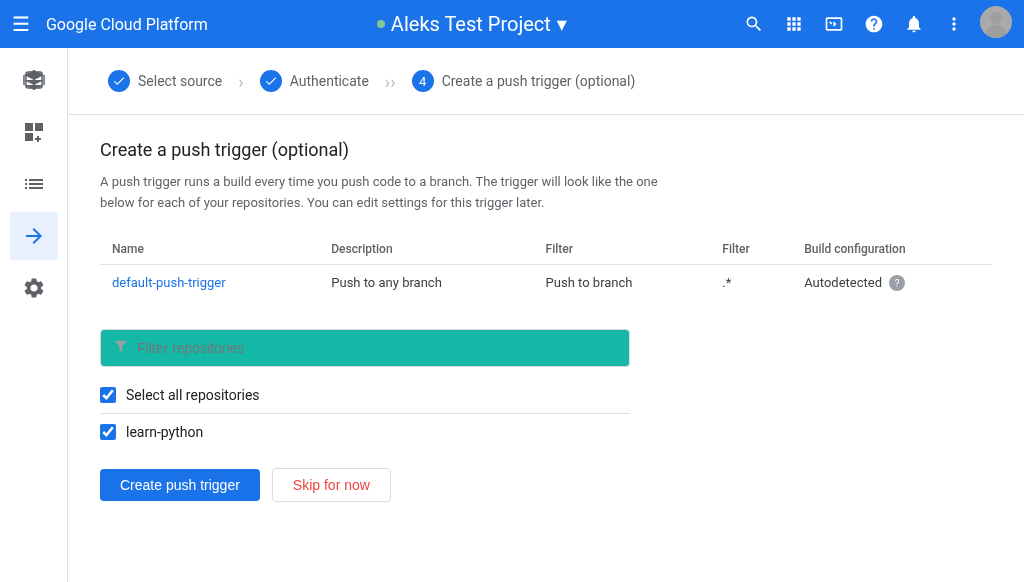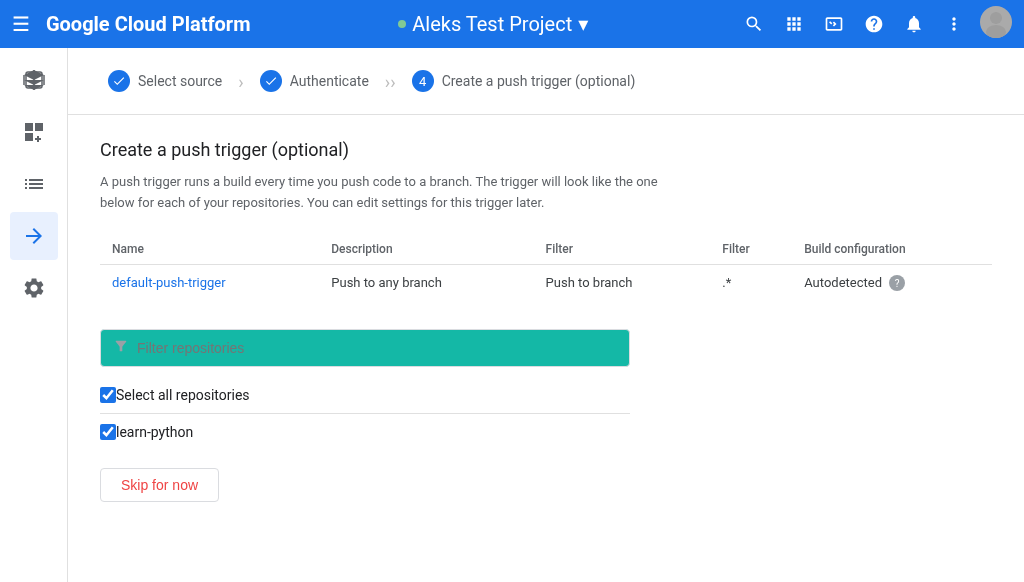--- a/index.html
+++ b/index.html
@@ -4,21 +4,21 @@
   <style>
     * { box-sizing: border-box; margin: 0; padding: 0; }
     body { font-family: 'Roboto', Arial, sans-serif; font-size: 14px; color: #212121; background: #f1f3f4; }
 
     
     .top-nav {
       display: flex; align-items: center; height: 48px;
       background: #1a73e8; color: white; padding: 0 12px; gap: 12px;
     }
     .top-nav .hamburger { font-size: 20px; cursor: pointer; margin-right: 4px; }
-    .top-nav .brand { font-size: 20px; font-weight: 700; margin-right: auto; }
+    .top-nav .brand { font-size: 16px; font-weight: 400; margin-right: auto; }
     .top-nav .project-selector {
       display: flex; align-items: center; gap: 6px;
       font-size: 20px; cursor: pointer; padding: 4px 8px;
       border-radius: 4px;
     }
     .top-nav .project-selector .dot { width: 8px; height: 8px; background: #81c995; border-radius: 50%; }
     .top-nav-icons { display: flex; gap: 4px; margin-left: auto; }
     .top-nav-icons .icon-btn {
       width: 36px; height: 36px; display: flex; align-items: center; justify-content: center;
       cursor: pointer; border-radius: 50%; color: white; font-size: 18px;
@@ -94,21 +94,21 @@
       display: flex; align-items: center; gap: 8px;
       border: 1px solid #dadce0; border-radius: 4px; padding: 8px 12px;
       width: 530px; margin-bottom: 12px; background: #14b8a6;
     }
     .filter-input-wrap input {
       border: none; outline: none; font-size: 14px; color: #3c4043; width: 100%;
       background: transparent;
     }
     .filter-icon { color: #9aa0a6; font-size: 16px; }
 
-    .checkbox-row { display: flex; align-items: center; padding: 8px 0; font-size: 14px; color: #202124; cursor: pointer; }
+    .checkbox-row { display: flex; align-items: center; gap: 10px; padding: 8px 0; font-size: 14px; color: #202124; cursor: pointer; }
     .checkbox-row input[type="checkbox"] { width: 16px; height: 16px; accent-color: #1a73e8; cursor: pointer; }
     .checkbox-divider { border: none; border-top: 1px solid #e0e0e0; margin: 2px 0 2px 0; width: 530px; }
 
     
     .btn-row { display: flex; gap: 12px; margin-top: 20px; align-items: center; }
     .btn-primary {
       background: #1a73e8; color: white; border: none; border-radius: 4px;
       padding: 8px 20px; font-size: 14px; cursor: pointer; font-weight: 500;
     }
     .btn-secondary {
@@ -277,17 +277,18 @@
         <input type="checkbox" checked="" style="">
         <span>Select all repositories</span>
       </div>
       <hr class="checkbox-divider">
       <div class="checkbox-row">
         <input type="checkbox" checked="" style="">
         <span>learn-python</span>
       </div>
 
       <div class="btn-row">
+        <button class="btn-primary">Create push trigger</button>
         <button class="btn-secondary">Skip for now</button>
       </div>
     </div>
   </main>
 </div>
 
 </body></html>

